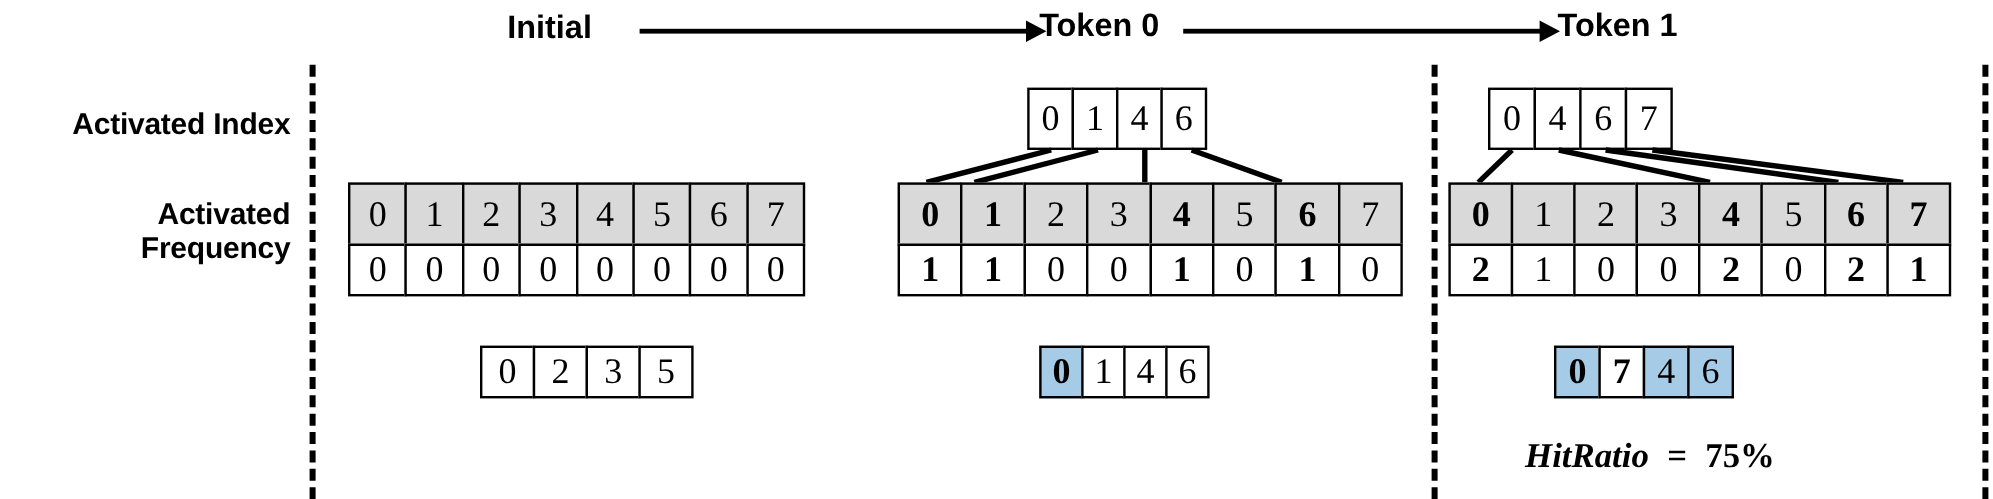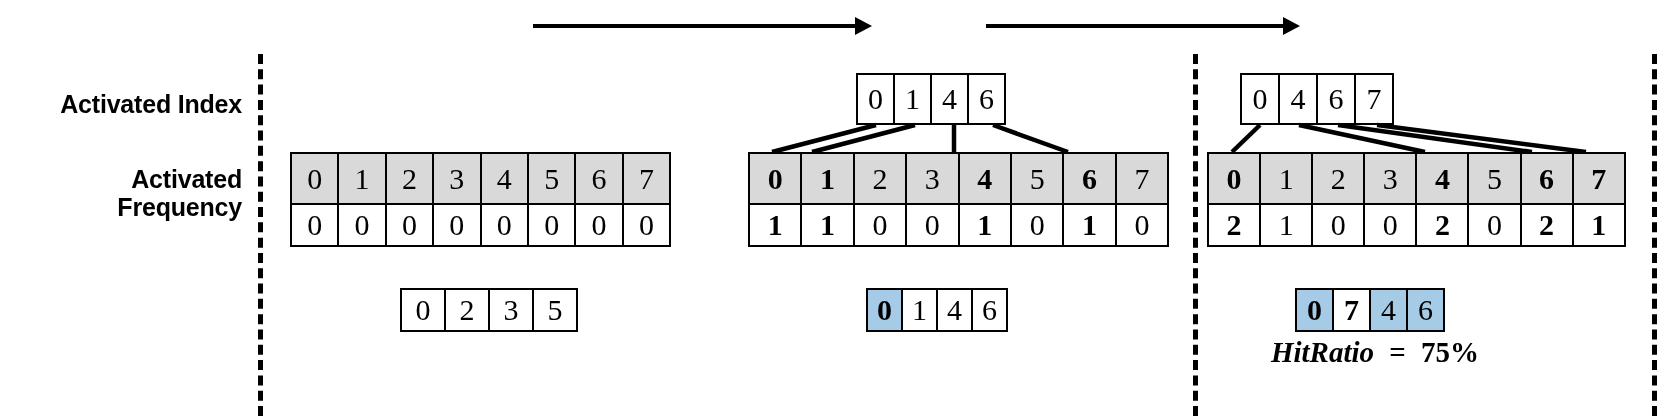--- a/index.html
+++ b/index.html
@@ -85,28 +85,31 @@
   <div class="rowlabel" style="left:0px;top:165px;width:242px;">Activated
 Frequency</div>
 
   <div class="rowlabel" style="left:0px;top:90px;width:242px;">Activated Index</div>
 
 
   <div class="divider" style="left:258px;top:54px;height:362px;"></div>
   <div class="divider" style="left:1193px;top:54px;height:362px;"></div>
   <div class="divider" style="left:1652px;top:54px;height:362px;"></div>
 
+  <div class="stagetitle" style="left:358px;top:8px;width:200px;">Initial</div>
 
   <div class="arrow" style="left:533px;top:24px;width:325px;"></div>
   <div class="arrowhead" style="left:855px;top:17px;"></div>
 
+  <div class="stagetitle" style="left:816px;top:6px;width:200px;">Token 0</div>
 
   <div class="arrow" style="left:986px;top:24px;width:300px;"></div>
   <div class="arrowhead" style="left:1283px;top:17px;"></div>
 
+  <div class="stagetitle" style="left:1248px;top:6px;width:200px;">Token 1</div>
 
   <div class="grid" style="left:290px;top:152px;">
     <div class="grow" id="initial-index-row">
         <div class="cell grey" style="width: 49.4px; height: 53px;">0</div>
         <div class="cell grey" style="width: 49.4px; height: 53px;">1</div>
         <div class="cell grey" style="width: 49.4px; height: 53px;">2</div>
         <div class="cell grey" style="width: 49.4px; height: 53px;">3</div>
         <div class="cell grey" style="width: 49.4px; height: 53px;">4</div>
         <div class="cell grey" style="width: 49.4px; height: 53px;">5</div>
         <div class="cell grey" style="width: 49.4px; height: 53px;">6</div>
@@ -223,19 +226,19 @@
 
   <div class="grid" style="left:1295px;top:288px;">
     <div class="grow" id="token1-cached-row">
         <div class="cell blue bold" style="width: 39px; height: 44px;">0</div>
         <div class="cell bold" style="width: 39px; height: 44px;">7</div>
         <div class="cell blue" style="width: 39px; height: 44px;">4</div>
         <div class="cell blue" style="width: 39px; height: 44px;">6</div>
       </div>
   </div>
 
-  <div class="hitratio" style="left:1245px;top:336px;width:260px;">
+  <div class="hitratio" style="left:1245px;top:364px;width:260px;">
     <span>HitRatio</span>
     <span class="num" style="margin: 0px 8px;">=</span>
     <span class="num">75%</span>
   </div>
 
 </div>
 
 </body></html>

